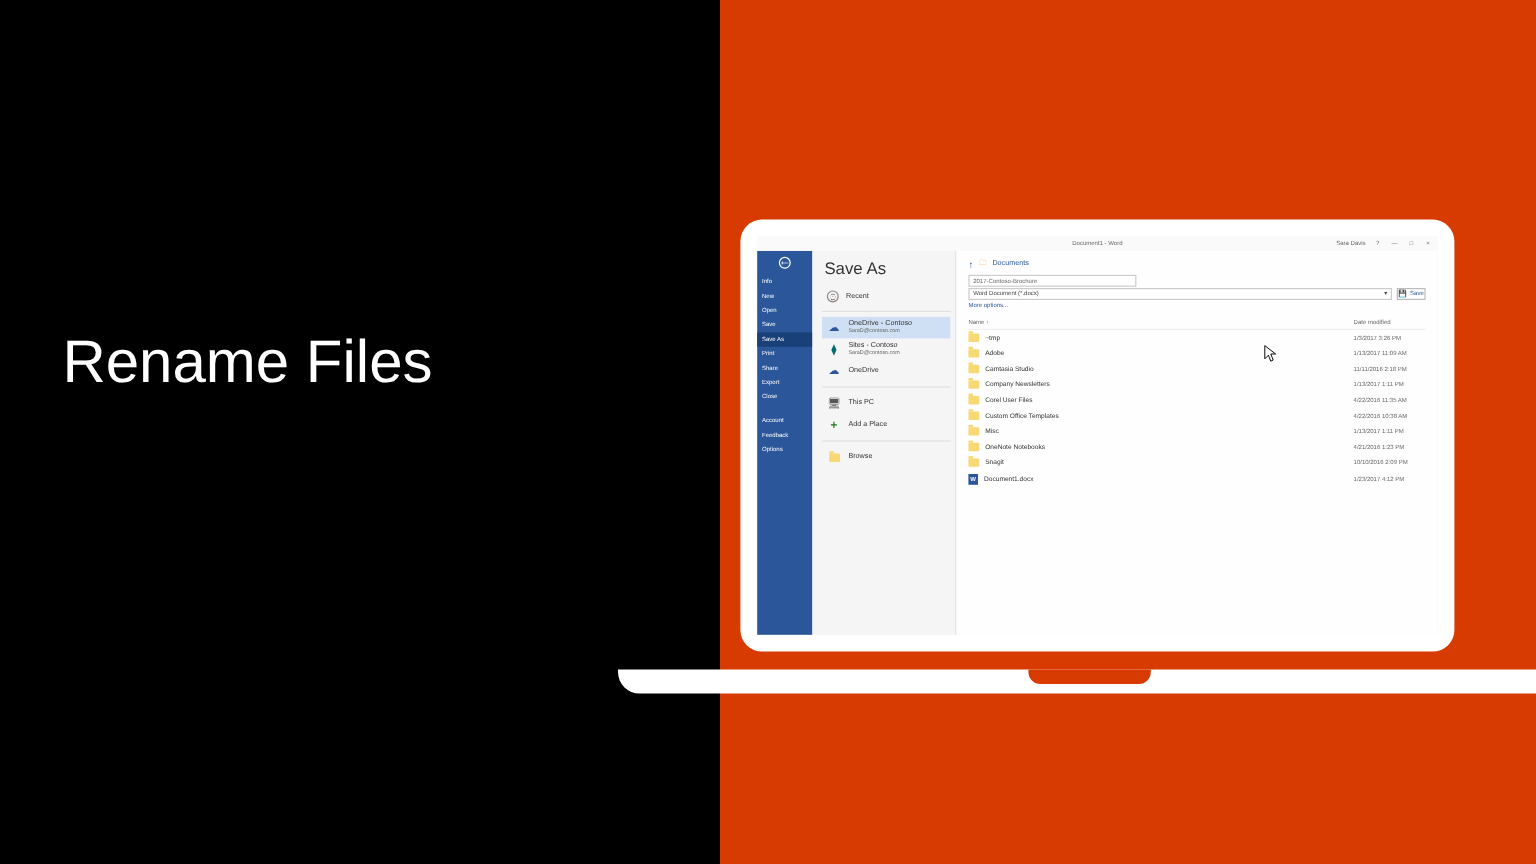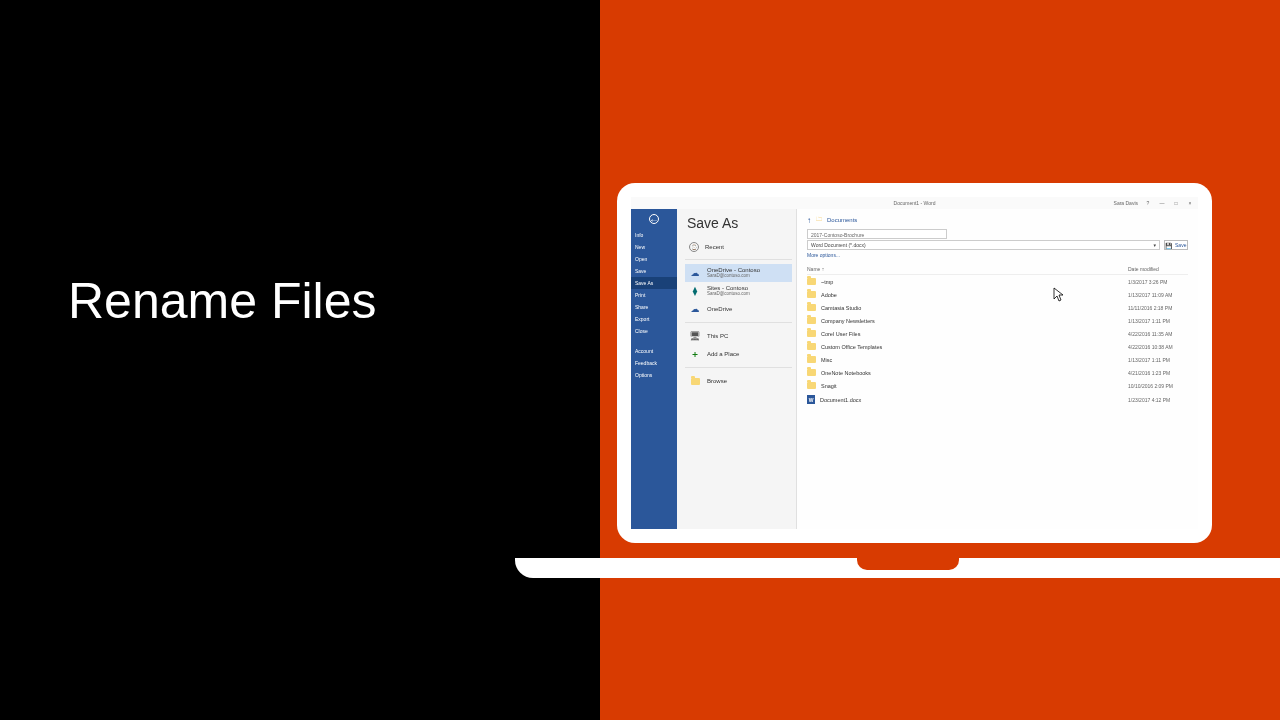--- a/index.html
+++ b/index.html
@@ -11,21 +11,21 @@
   }
   .bg-left {
     position: absolute; left: 0; top: 0; width: 600px; height: 720px;
     background: #000;
   }
   .bg-right {
     position: absolute; left: 600px; top: 0; width: 680px; height: 720px;
     background: #d83b01;
   }
   .title-text {
-    position: absolute; left: 68px; top: 272px;
+    position: absolute; left: 52px; top: 272px;
     color: #fff; font-size: 50px; font-weight: 300;
   }
   
   .laptop {
     position: absolute; left: 617px; top: 183px;
     width: 595px;
   }
   .laptop-screen {
     width: 595px; height: 360px;
     background: #fff;

